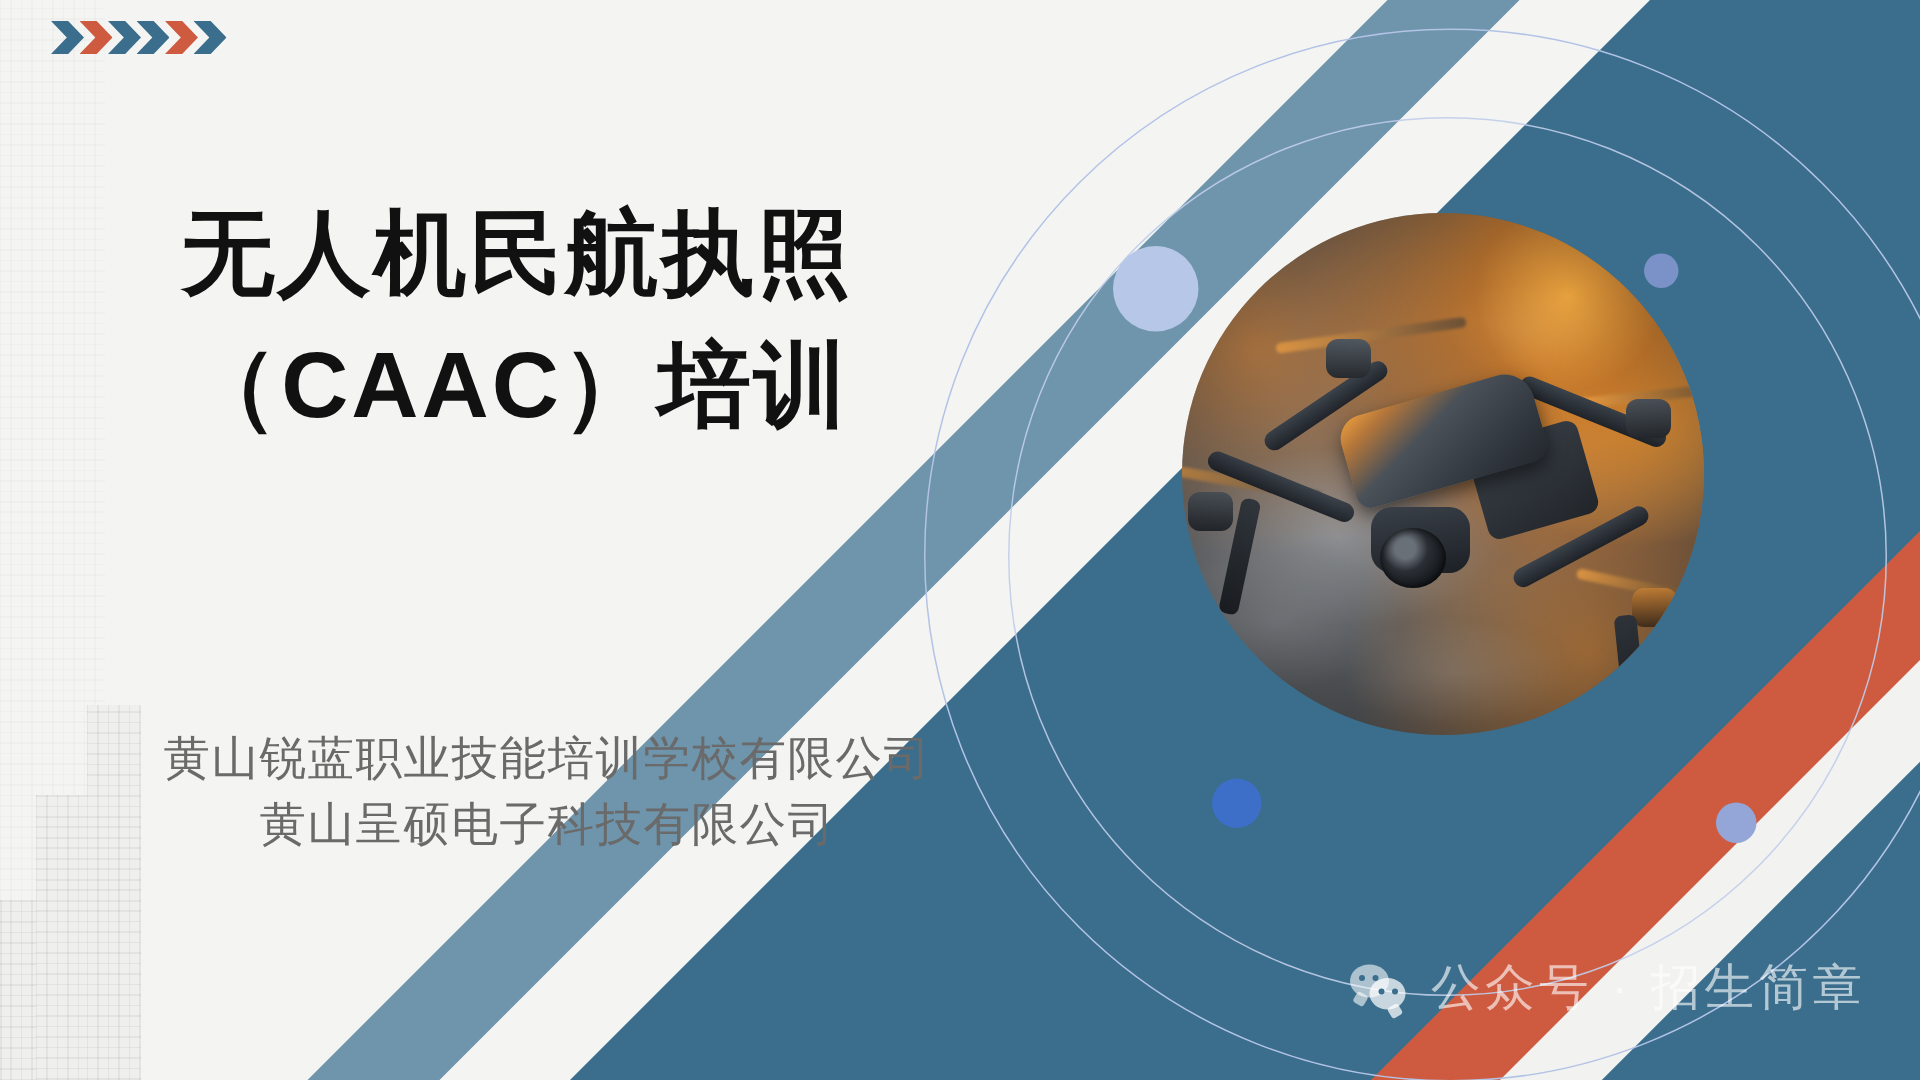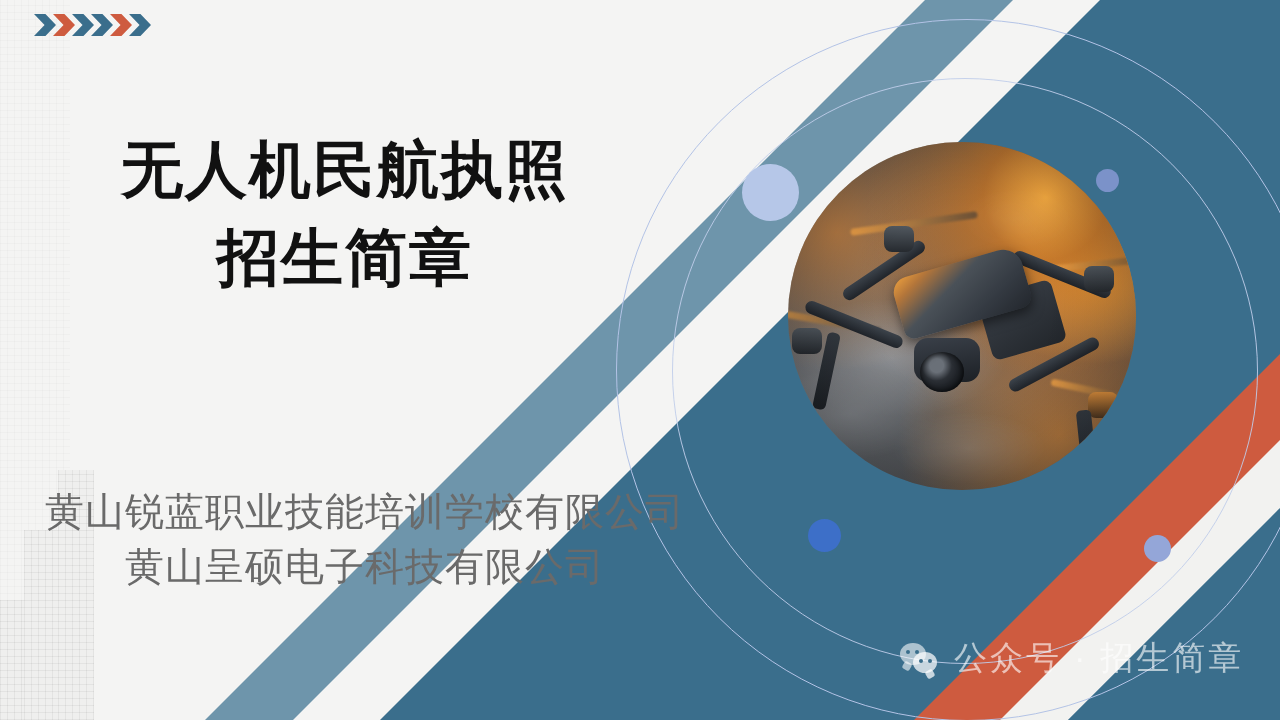--- a/index.html
+++ b/index.html
@@ -159,21 +159,21 @@
     text-align:center;color:#111;
     font-size:62px;line-height:1.42;font-weight:700;
     letter-spacing:2px;
   }
   .title div{white-space:nowrap;}
 
   
   .subtitle{
     position:absolute;left:0;top:484px;width:730px;
     text-align:center;color:#6a6a6a;
-    font-size:39px;line-height:1.42;font-weight:400;letter-spacing:1px;
+    font-size:31px;line-height:1.42;font-weight:400;letter-spacing:1px;
   }
   .subtitle div{white-space:nowrap;}
 
   
   .watermark{
     position:absolute;left:900px;top:636px;
     display:flex;align-items:center;gap:12px;
     color:rgba(255,255,255,.62);
     font-size:33px;letter-spacing:3px;white-space:nowrap;
   }
@@ -253,21 +253,21 @@
     <div class="photo-dark"></div>
   </div>
 
   <div class="dot" style="left:742px;top:164px;width:57px;height:57px;background:#b6c7e8;"></div>
   <div class="dot" style="left:1096px;top:169px;width:23px;height:23px;background:#7b92c9;"></div>
   <div class="dot" style="left:808px;top:519px;width:33px;height:33px;background:#3d6fc8;"></div>
   <div class="dot" style="left:1144px;top:535px;width:27px;height:27px;background:#94a6d8;"></div>
 
   <div class="title">
     <div>无人机民航执照</div>
-    <div>招生简章</div>
+    <div>（CAAC）培训</div>
   </div>
 
   <div class="subtitle">
     <div>黄山锐蓝职业技能培训学校有限公司</div>
     <div>黄山呈硕电子科技有限公司</div>
   </div>
 
   <div class="watermark">
     <span class="wechat-icon">
       <span class="big"></span>

